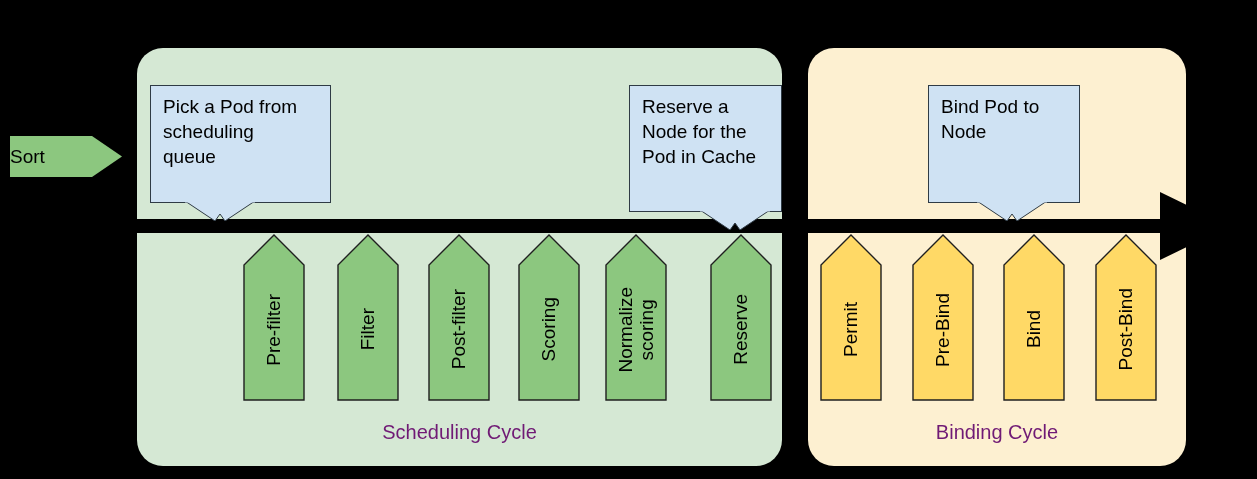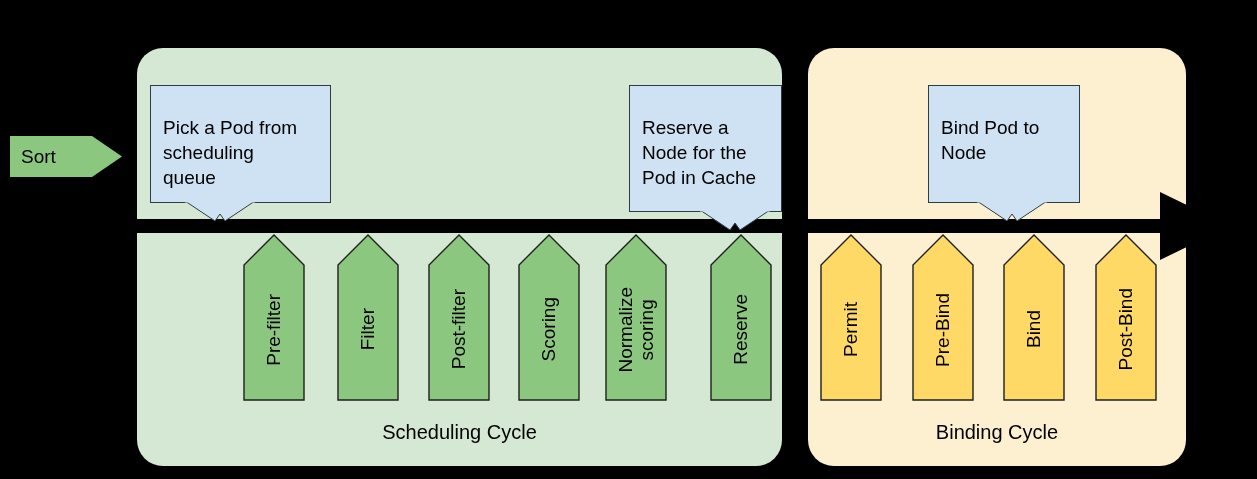--- a/index.html
+++ b/index.html
@@ -22,21 +22,21 @@
   
   .sort-arrow {
     position: absolute;
     left: 10px; top: 136px;
     width: 112px; height: 41px;
     background: #8cc77f;
     clip-path: polygon(0 0, 82px 0, 112px 50%, 82px 100%, 0 100%);
     display: flex; align-items: center;
   }
   .sort-arrow .sort-label {
-    font-size: 19px; color: #000; padding-left: 11px;
+    font-size: 19px; color: #000; 
     line-height: 1;
   }
 
   
   .panel {
     position: absolute;
     border-radius: 26px;
   }
   .panel.scheduling {
     left: 137px; top: 48px;
@@ -46,21 +46,21 @@
   .panel.binding {
     left: 808px; top: 48px;
     width: 378px; height: 418px;
     background: #fdf0d1;
   }
   .panel-caption {
     position: absolute;
     bottom: 22px; left: 0; right: 0;
     text-align: center;
     font-size: 20px;
-    color: #000000;
+    color: #701a75;
   }
 
   
   .timeline {
     position: absolute;
     left: 137px; top: 219px;
     height: 14px;
     background: #000000;
   }
   .timeline.sched { width: 645px; }
@@ -76,21 +76,21 @@
 
   
   .callout {
     position: absolute;
     background: #cfe2f3;
     border: 1px solid #2f3b45;
     display: flex; align-items: flex-start;
   }
   .callout .callout-text {
     font-size: 19px; line-height: 1.32; color: #000;
-    padding: 29px 12px 0 12px;
+    padding: 8px 12px 0 12px;
     white-space: pre-line;
   }
   .callout .tail-wrap {
     position: absolute;
     bottom: -19px; height: 19px;
     overflow: hidden;
   }
   .callout .tail-wrap .tail {
     position: absolute; top: -1px; left: 0;
     width: 100%; height: 20px;

